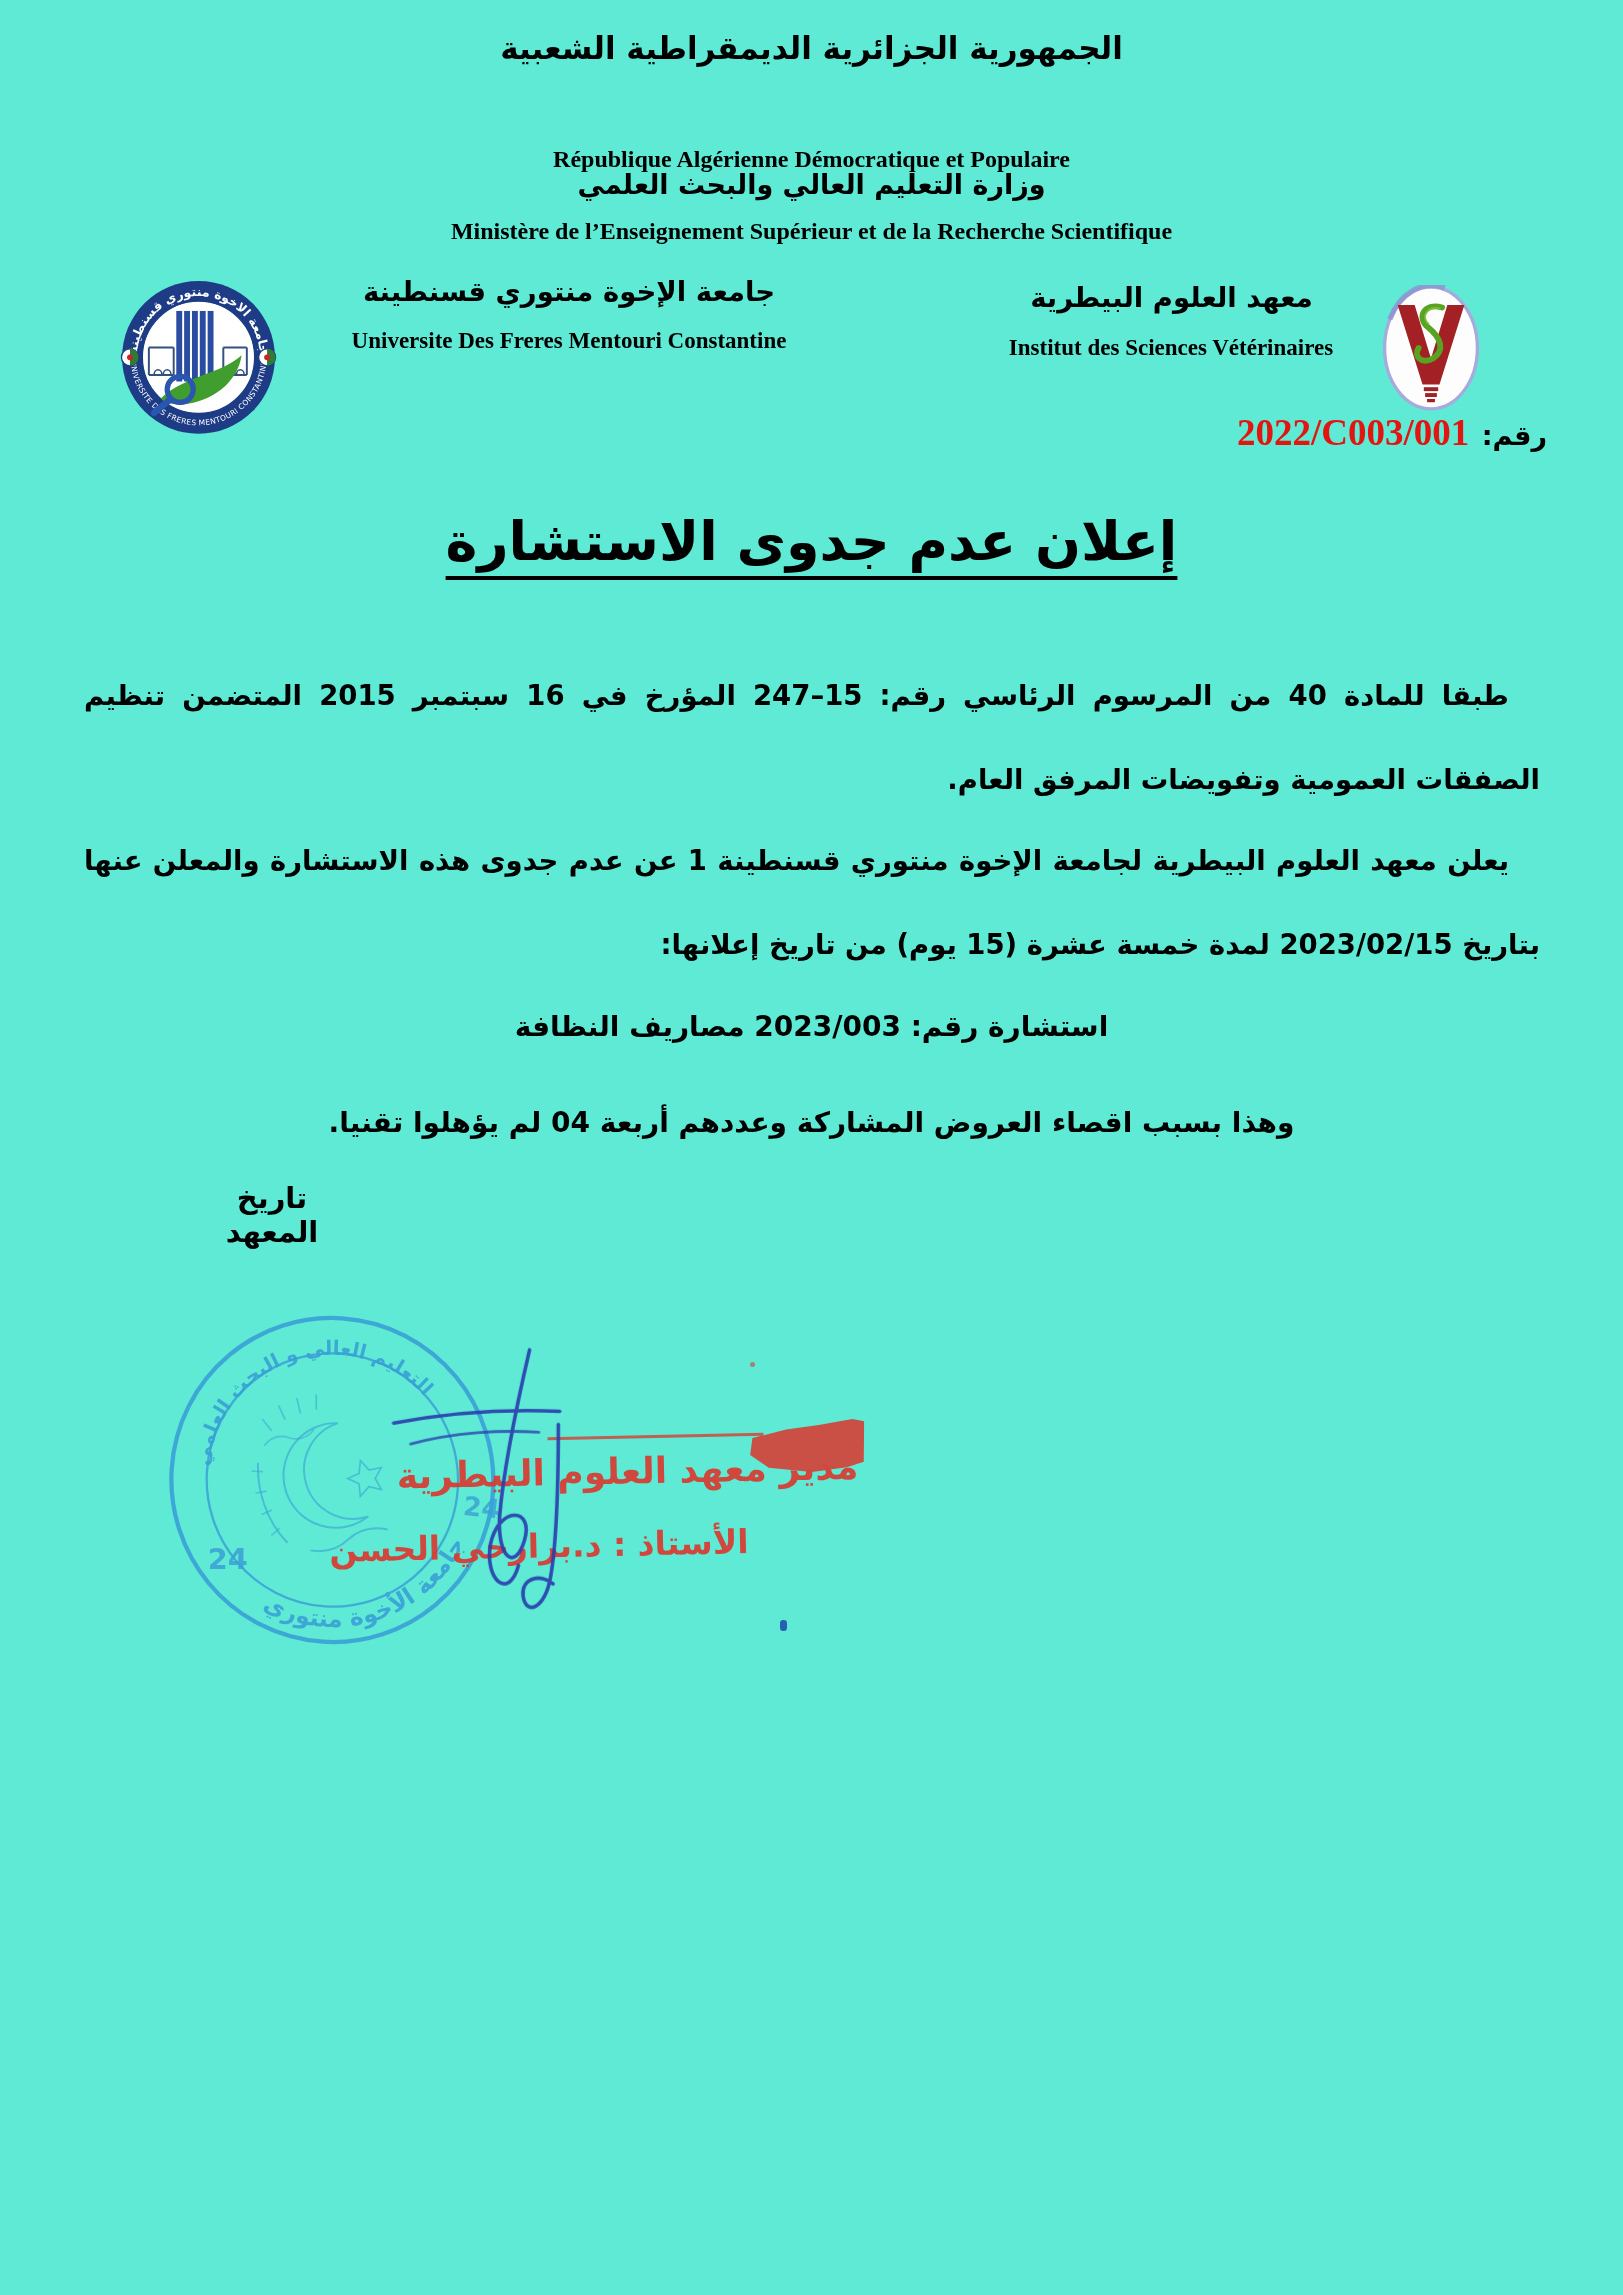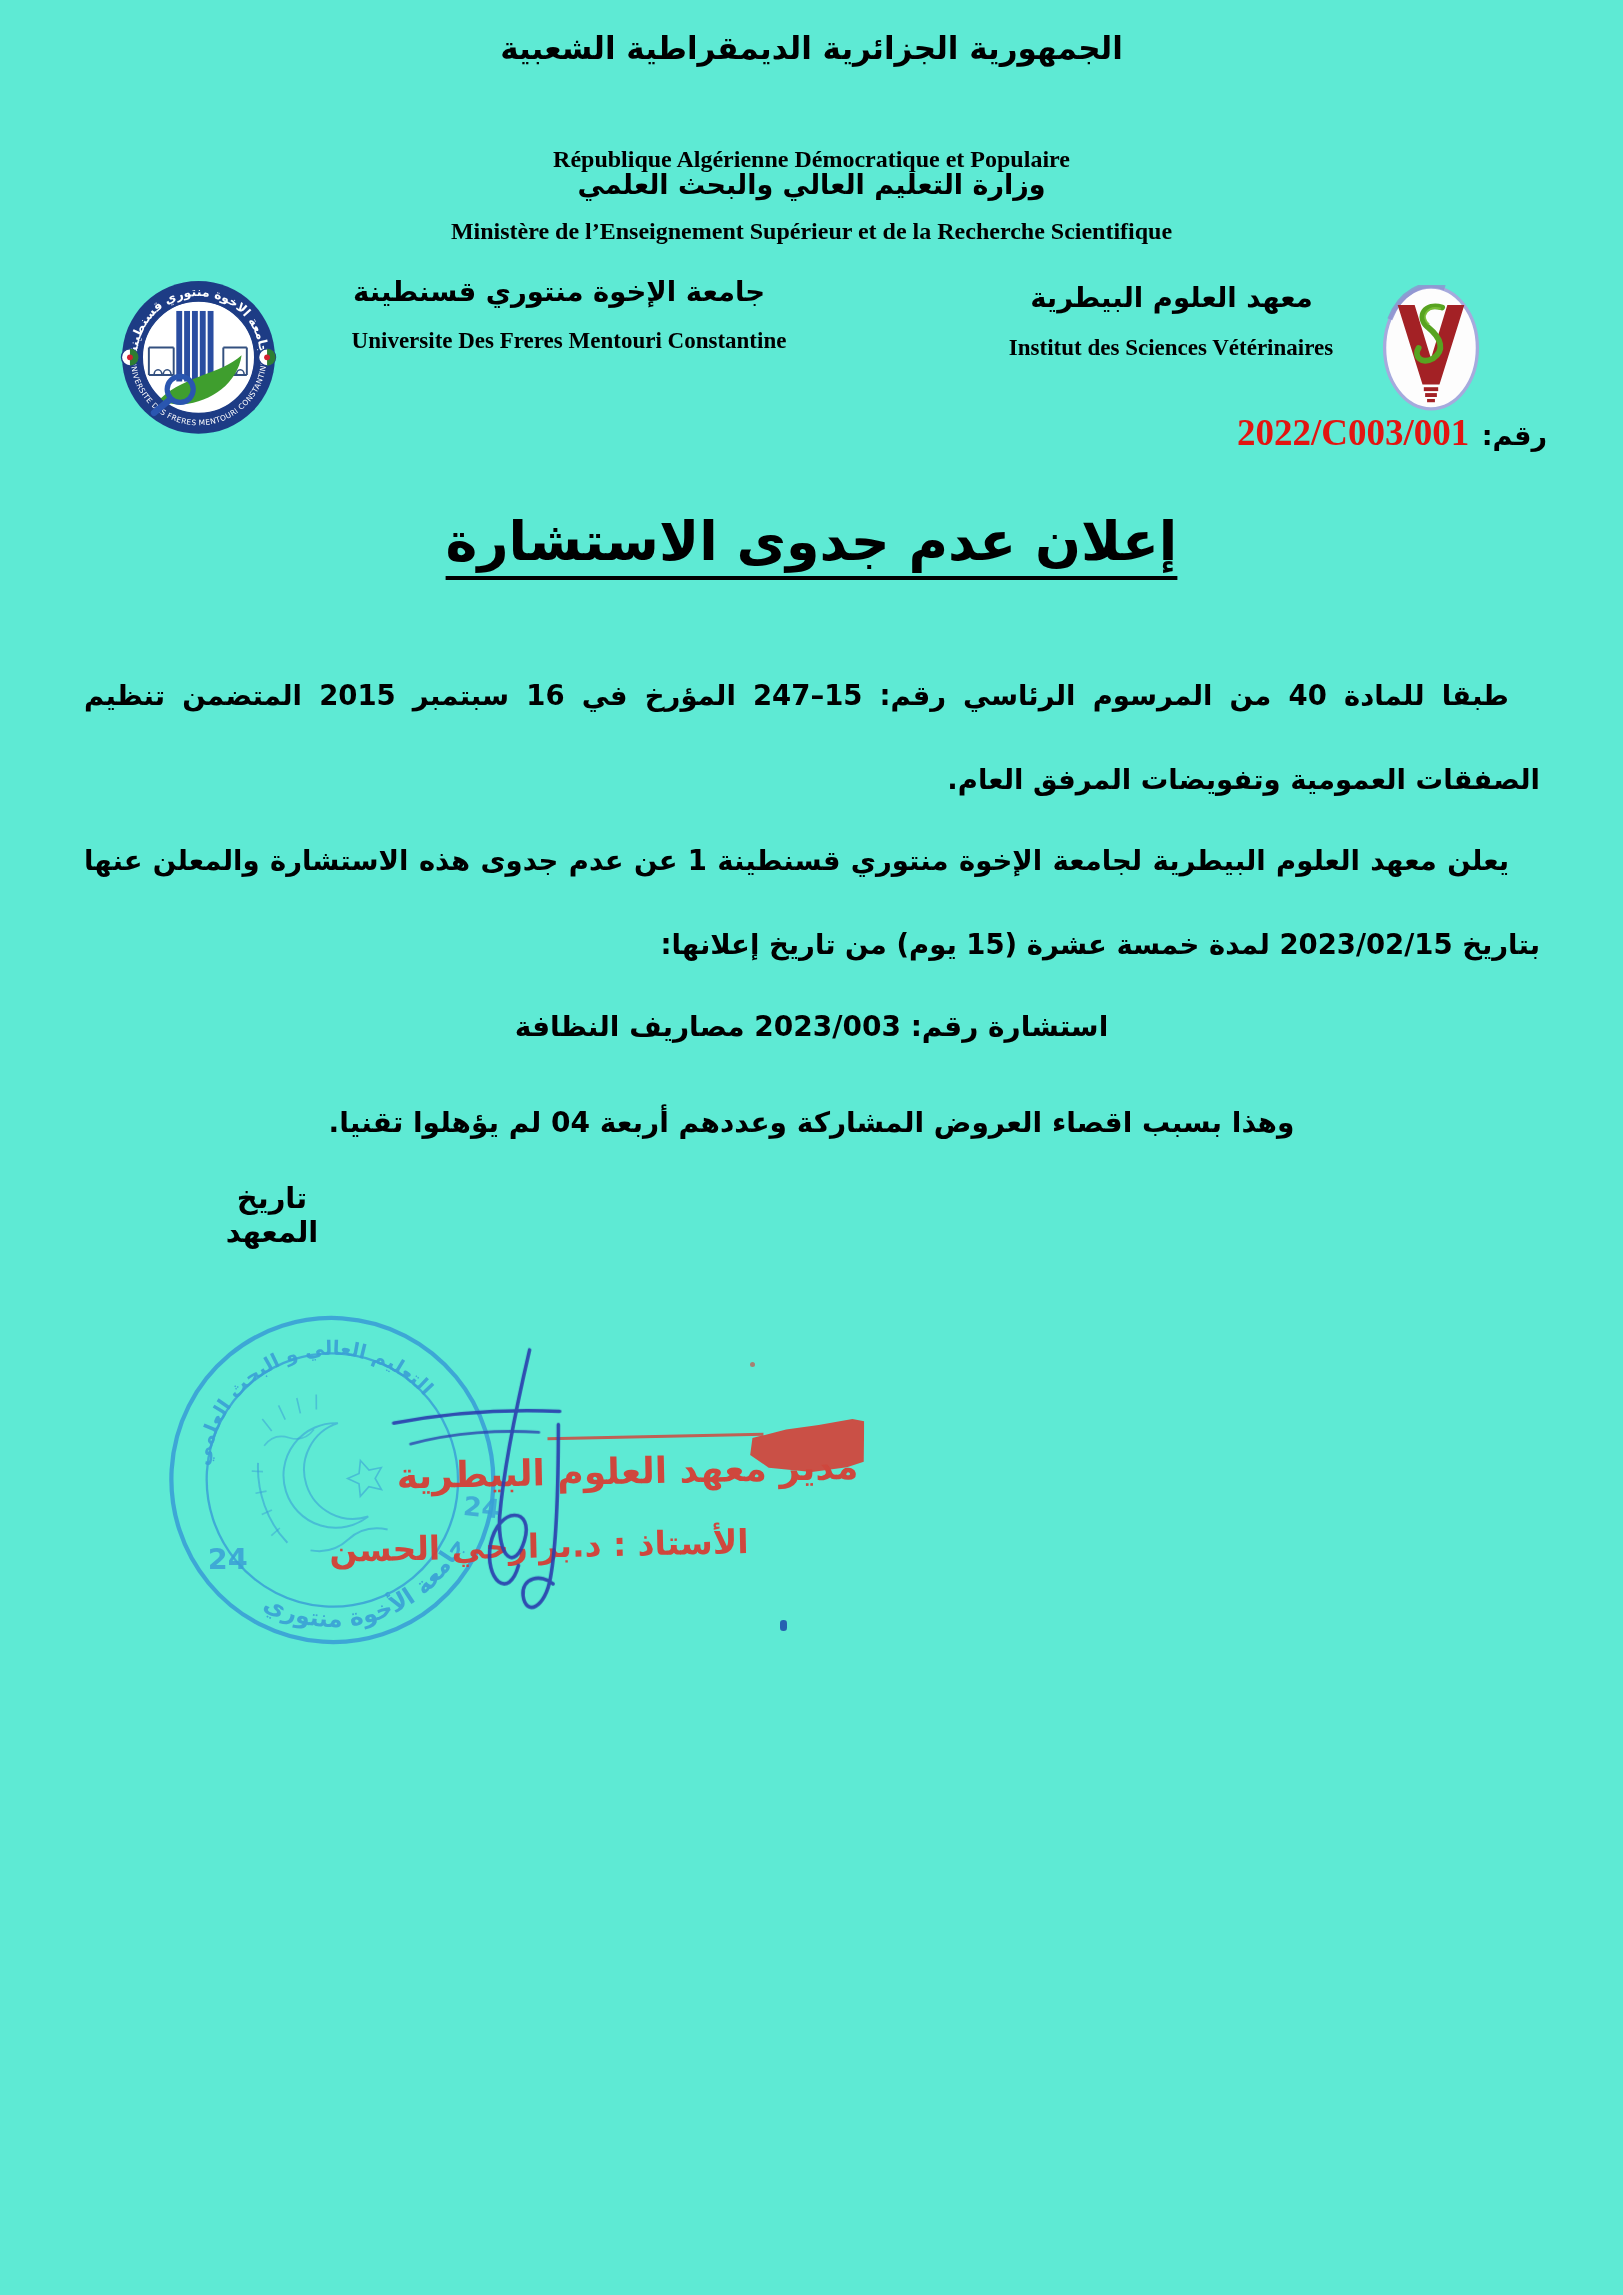--- a/index.html
+++ b/index.html
@@ -17,21 +17,21 @@
   .latin{font-family:"Liberation Serif","DejaVu Serif",serif;}
   .b{font-weight:bold;}
 
   
   .line-republic-ar{top:30px;font-size:31px;letter-spacing:0.7px;}
   .line-republic-fr{top:118px;font-size:24px;margin-top:28px;}
   .line-ministry-ar{top:169px;font-size:27px;}
   .line-ministry-fr{top:218px;font-size:24px;}
 
   .uni-seal{left:120px;top:277px;width:157px;height:160px;}
-  .uni-name-ar{left:353px;top:275px;width:432px;text-align:left;font-size:27.5px;}
+  .uni-name-ar{left:353px;top:275px;width:432px;text-align:center;font-size:27.5px;}
   .uni-name-fr{left:301px;top:328px;width:536px;text-align:center;font-size:23px;}
   .inst-name-ar{left:962px;top:281px;width:419px;text-align:center;font-size:27.5px;}
   .inst-name-fr{left:942px;top:335px;width:458px;text-align:center;font-size:23px;}
   .v-seal{left:1382px;top:285px;width:98px;height:126px;}
 
   
   .ref-number{right:76px;top:411px;direction:rtl;white-space:nowrap;}
   .ref-date{left:80px;top:411px;direction:rtl;white-space:nowrap;}
   .ref-label{font-size:27px;font-weight:bold;color:#000;}
   .ref-value{font-size:37px;font-weight:bold;color:#e21511;font-family:"Liberation Serif","DejaVu Serif",serif;padding:0 9.2px;}

